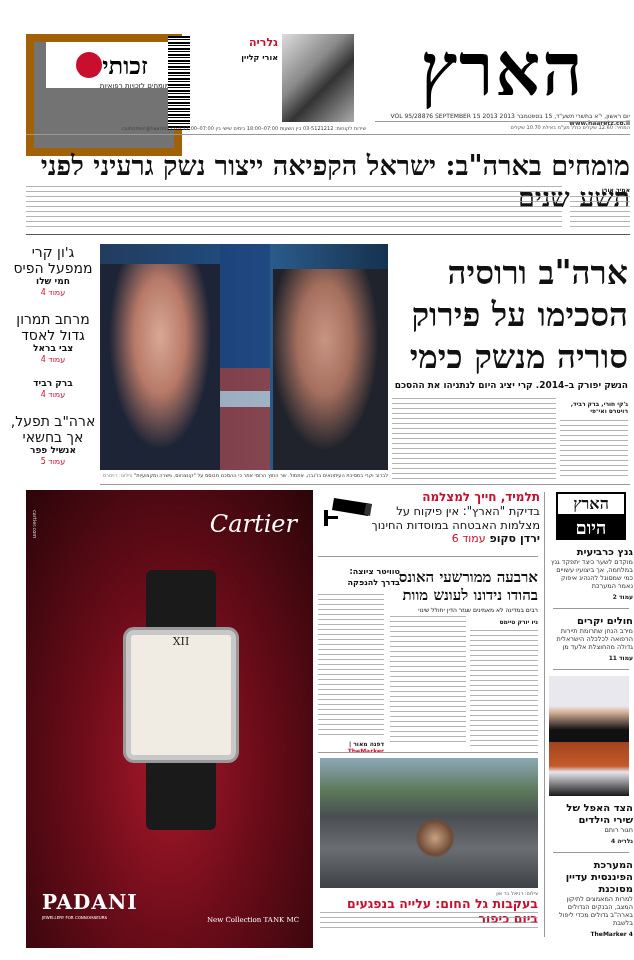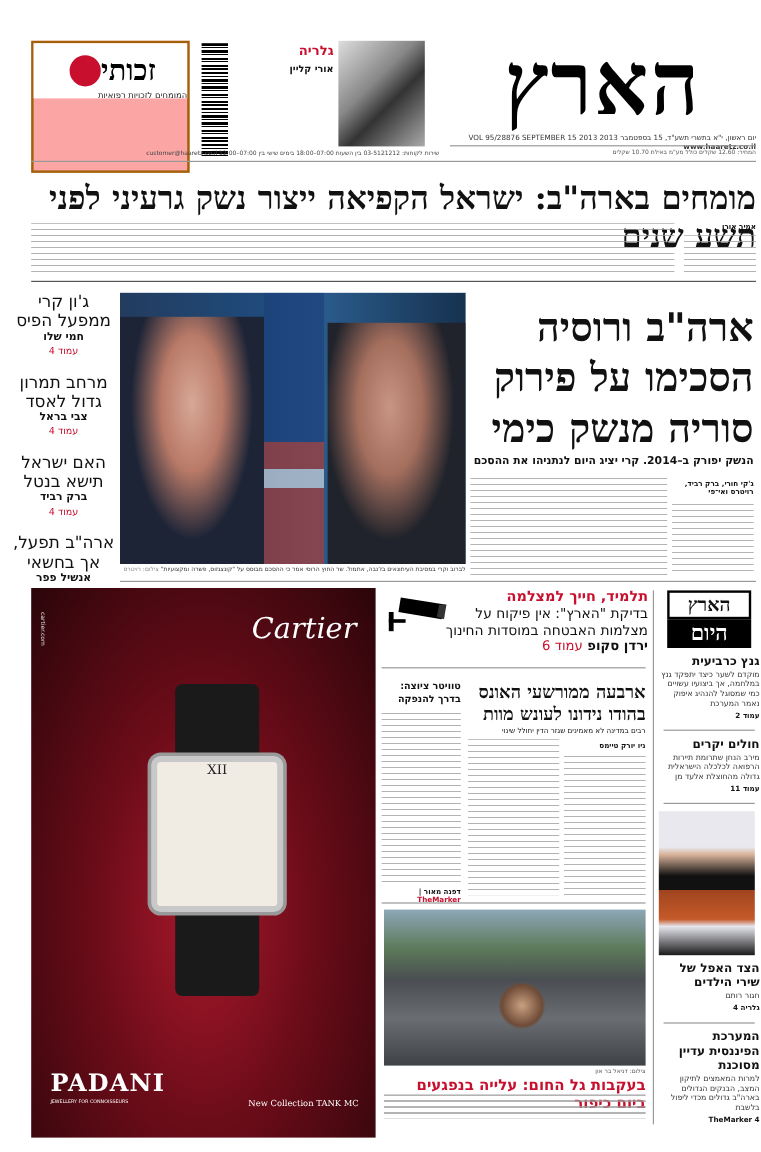--- a/index.html
+++ b/index.html
@@ -2,21 +2,21 @@
 <html><head>
 <meta charset="utf-8">
 <style>
   html,body{margin:0;padding:0;background:#fff;}
   body{width:634px;height:960px;position:relative;overflow:hidden;font-family:"DejaVu Sans",sans-serif;color:#111;}
   .abs{position:absolute;}
   .rtl{direction:rtl;text-align:right;}
   .txt-lines{background:repeating-linear-gradient(to bottom,#9a9a9a 0px,#9a9a9a 1px,transparent 1px,transparent 5px);opacity:.75;}
   .rule{background:#999;height:1px;}
   
-  .logo-box{left:26px;top:34px;width:128px;height:106px;border:2px solid #a16207;background:#fca5a5;}
+  .logo-box{left:26px;top:34px;width:128px;height:106px;border:8px solid #a16207;background:#737373;padding-left:12px;}
   .logo-top{height:46px;background:#fff;display:flex;align-items:center;justify-content:center;direction:rtl;}
   .logo-name{font-family:"DejaVu Serif",serif;font-weight:bold;font-size:24px;color:#000;}
   .logo-circle{width:26px;height:26px;border-radius:50%;background:#c8102e;margin-left:4px;}
   .logo-sub{font-size:7px;direction:rtl;margin-top:-6px;color:#222;}
   .logo-red{background:#c8102e;color:#fff;text-align:center;direction:rtl;height:55px;}
   .logo-red .l1{font-weight:bold;font-size:17px;line-height:20px;}
   .logo-red .l2{font-weight:bold;font-size:21px;line-height:22px;}
   .logo-red .l3{font-size:6px;}
   .barcode{left:168px;top:36px;width:22px;height:94px;background:repeating-linear-gradient(to bottom,#000 0 2px,#fff 2px 3px,#000 3px 4px,#fff 4px 6px);}
   .teaser-top{left:198px;top:36px;width:80px;}
@@ -53,21 +53,21 @@
   .ad .padani{position:absolute;left:16px;top:400px;font-family:"DejaVu Serif",serif;font-weight:bold;font-size:20px;color:#fff;letter-spacing:1px;}
   .ad .pad-sub{position:absolute;left:16px;top:425px;font-size:4px;color:#fff;}
   .ad .coll{position:absolute;right:14px;top:426px;font-size:7px;color:#fff;font-family:"DejaVu Serif",serif;}
   .ad .vert{position:absolute;left:6px;top:20px;font-size:5px;color:#ddd;writing-mode:vertical-rl;}
   .cam-kicker{color:#c8102e;font-weight:bold;font-size:12px;}
   .cam-hl{font-size:11.5px;line-height:14px;}
   .cam-by{font-size:11px;font-weight:bold;}
   .cam-by span{color:#c8102e;font-weight:normal;}
   .india-head{left:394px;top:568px;width:144px;font-family:"DejaVu Serif",serif;font-weight:bold;font-size:15px;line-height:18px;}
   .india-sub{left:318px;top:606px;width:220px;font-size:6px;}
-  .tw-head{left:318px;top:566px;width:66px;font-size:8px;font-weight:bold;line-height:11px;}
+  .tw-head{left:334px;top:566px;width:66px;font-size:8px;font-weight:bold;line-height:11px;}
   .tm-by{left:318px;top:740px;width:66px;font-size:6px;font-weight:bold;}
   .tm-by span{color:#c8102e;}
   .street-photo{left:320px;top:758px;width:218px;height:130px;background:linear-gradient(to bottom,#8ea7b8 0%,#5c7a5a 25%,#4a4e52 45%,#6a6e72 70%,#3e4246 100%);}
   .street-photo .g{position:absolute;left:95px;top:60px;width:40px;height:40px;background:radial-gradient(circle,#c9a080,#6e4b37 60%,transparent 70%);}
   .street-cap{left:320px;top:890px;width:218px;font-size:5px;color:#555;}
   .heat-head{left:320px;top:896px;width:218px;font-weight:bold;font-size:12.5px;color:#c8102e;}
   .heat-body{left:320px;top:912px;width:218px;height:20px;}
   
   .rcol{left:544px;top:492px;width:84px;border-left:1px solid #999;padding-left:4px;}
   .today-logo{width:70px;margin:0 auto;}
@@ -120,21 +120,20 @@
     <div class="hl">ג'ון קרי ממפעל הפיס</div>
     <div class="au">חמי שלו</div>
     <div class="pg">עמוד 4</div>
   </div>
   <div class="teaser">
     <div class="hl">מרחב תמרון גדול לאסד</div>
     <div class="au">צבי בראל</div>
     <div class="pg">עמוד 4</div>
   </div>
   <div class="teaser">
-    <div class="hl">האם ישראל תישא בנטל</div>
     <div class="au">ברק רביד</div>
     <div class="pg">עמוד 4</div>
   </div>
   <div class="teaser">
     <div class="hl">ארה"ב תפעל, אך בחשאי</div>
     <div class="au">אנשיל פפר</div>
     <div class="pg">עמוד 5</div>
   </div>
 </div>
 

